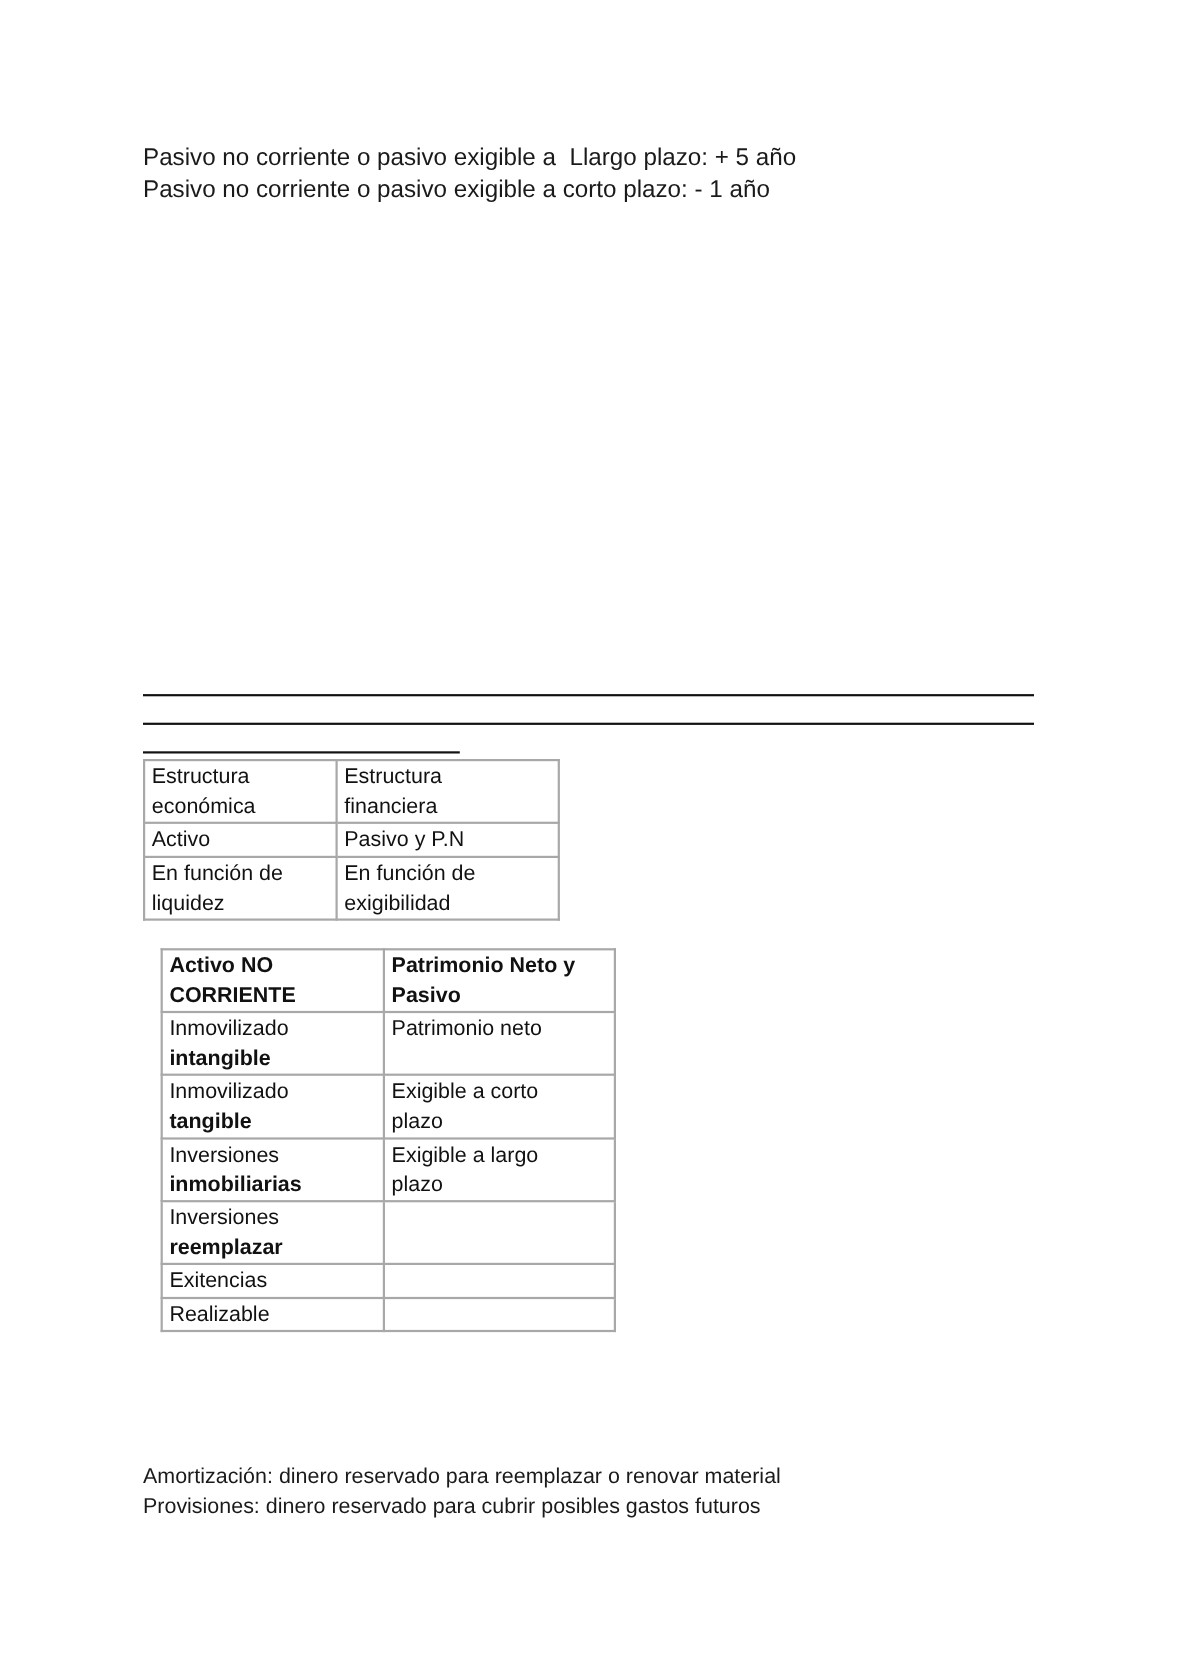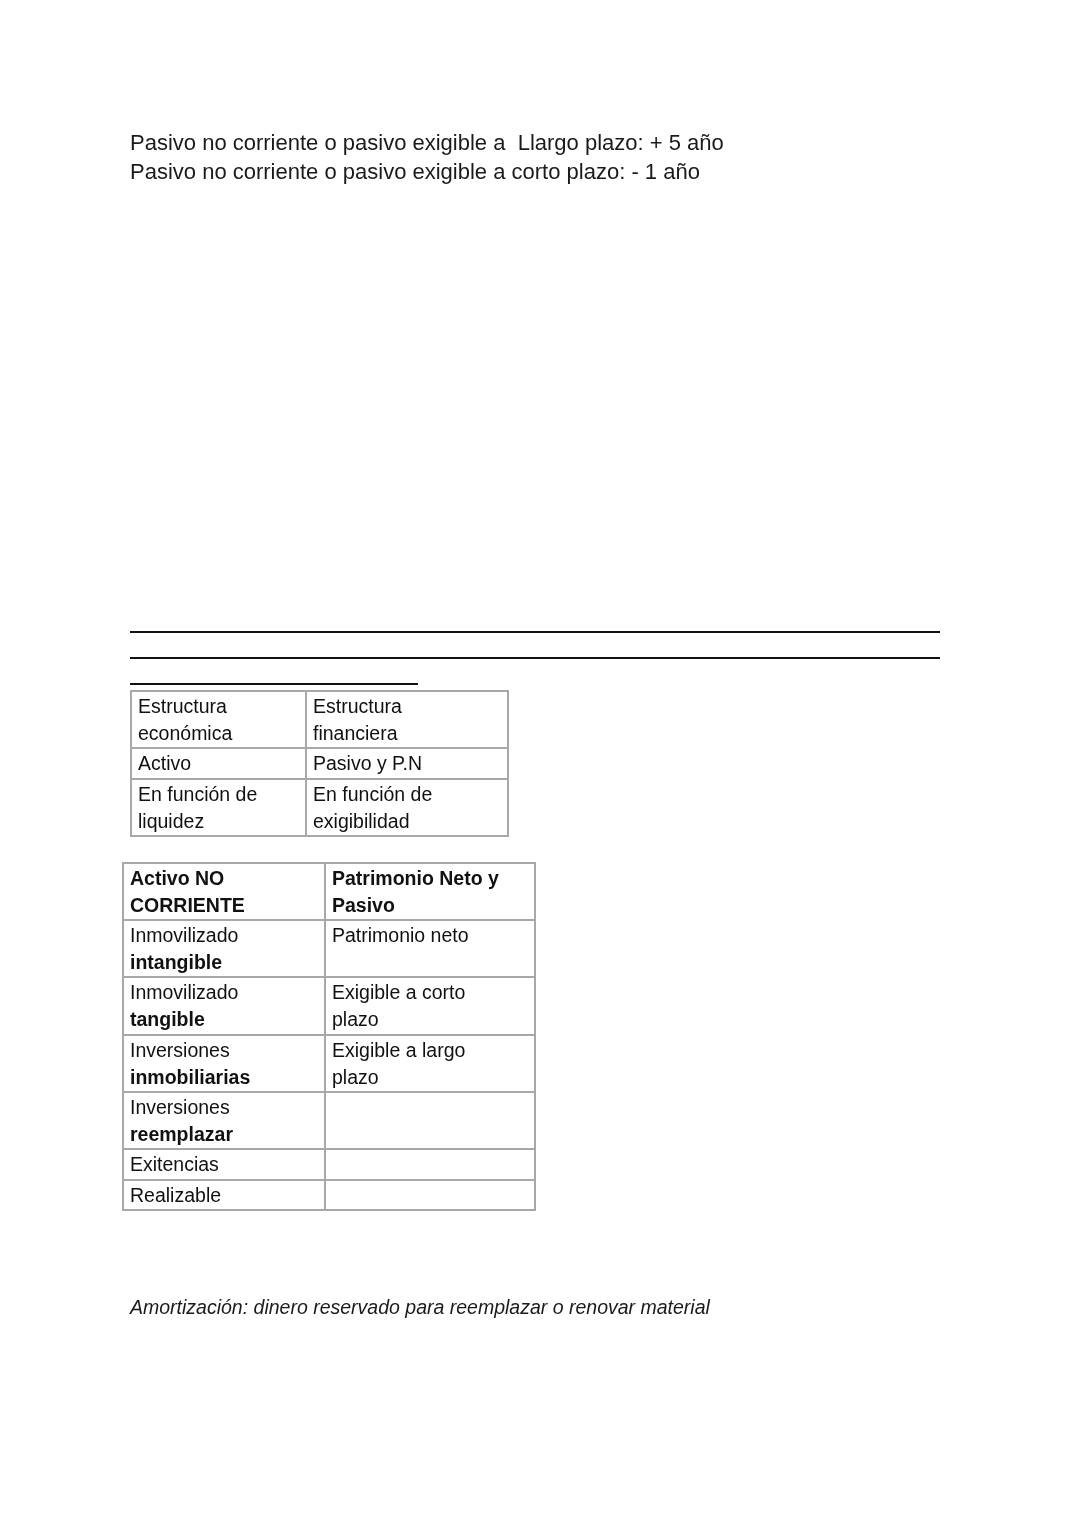--- a/index.html
+++ b/index.html
@@ -14,23 +14,23 @@
       position: absolute; border-collapse: collapse; font-size: 19.5px;
       line-height: 27px; color: #111;
     }
     td {
       border: 2px solid #a8a8a8; vertical-align: top; padding: 1px 19px 0 6px;
       box-sizing: border-box;
     }
     td b { font-weight: bold; }
     .t1 { left: 130px; top: 690px; width: 379px; }
     .t1 td.c1 { width: 175px; }
-    .t2 { left: 122px; top: 862px; width: 414px; }
+    .t2 { left: 146px; top: 862px; width: 414px; }
     .t2 td.c1 { width: 202px; }
-    .notes { position: absolute; left: 130px; top: 1294px; font-size: 19.5px; line-height: 27px; font-style: italic; }
+    .notes { position: absolute; left: 130px; top: 1329px; font-size: 19.5px; line-height: 27px; }
   </style>
 </head>
 <body>
 
 <div class="intro">
   <div>Pasivo no corriente o pasivo exigible a  Llargo plazo: + 5 año</div>
   <div>Pasivo no corriente o pasivo exigible a corto plazo: - 1 año</div>
 </div>
 
 <div class="rule" style="left:130px; top:631px; width:810px;"></div>
@@ -82,13 +82,14 @@
   </tr>
   <tr style="height:29px">
     <td class="c1">Realizable</td>
     <td></td>
   </tr>
 </tbody>
   </table>
 
 <div class="notes">
   <div>Amortización: dinero reservado para reemplazar o renovar material</div>
+  <div>Provisiones: dinero reservado para cubrir posibles gastos futuros</div>
 </div>
 
 </body></html>

